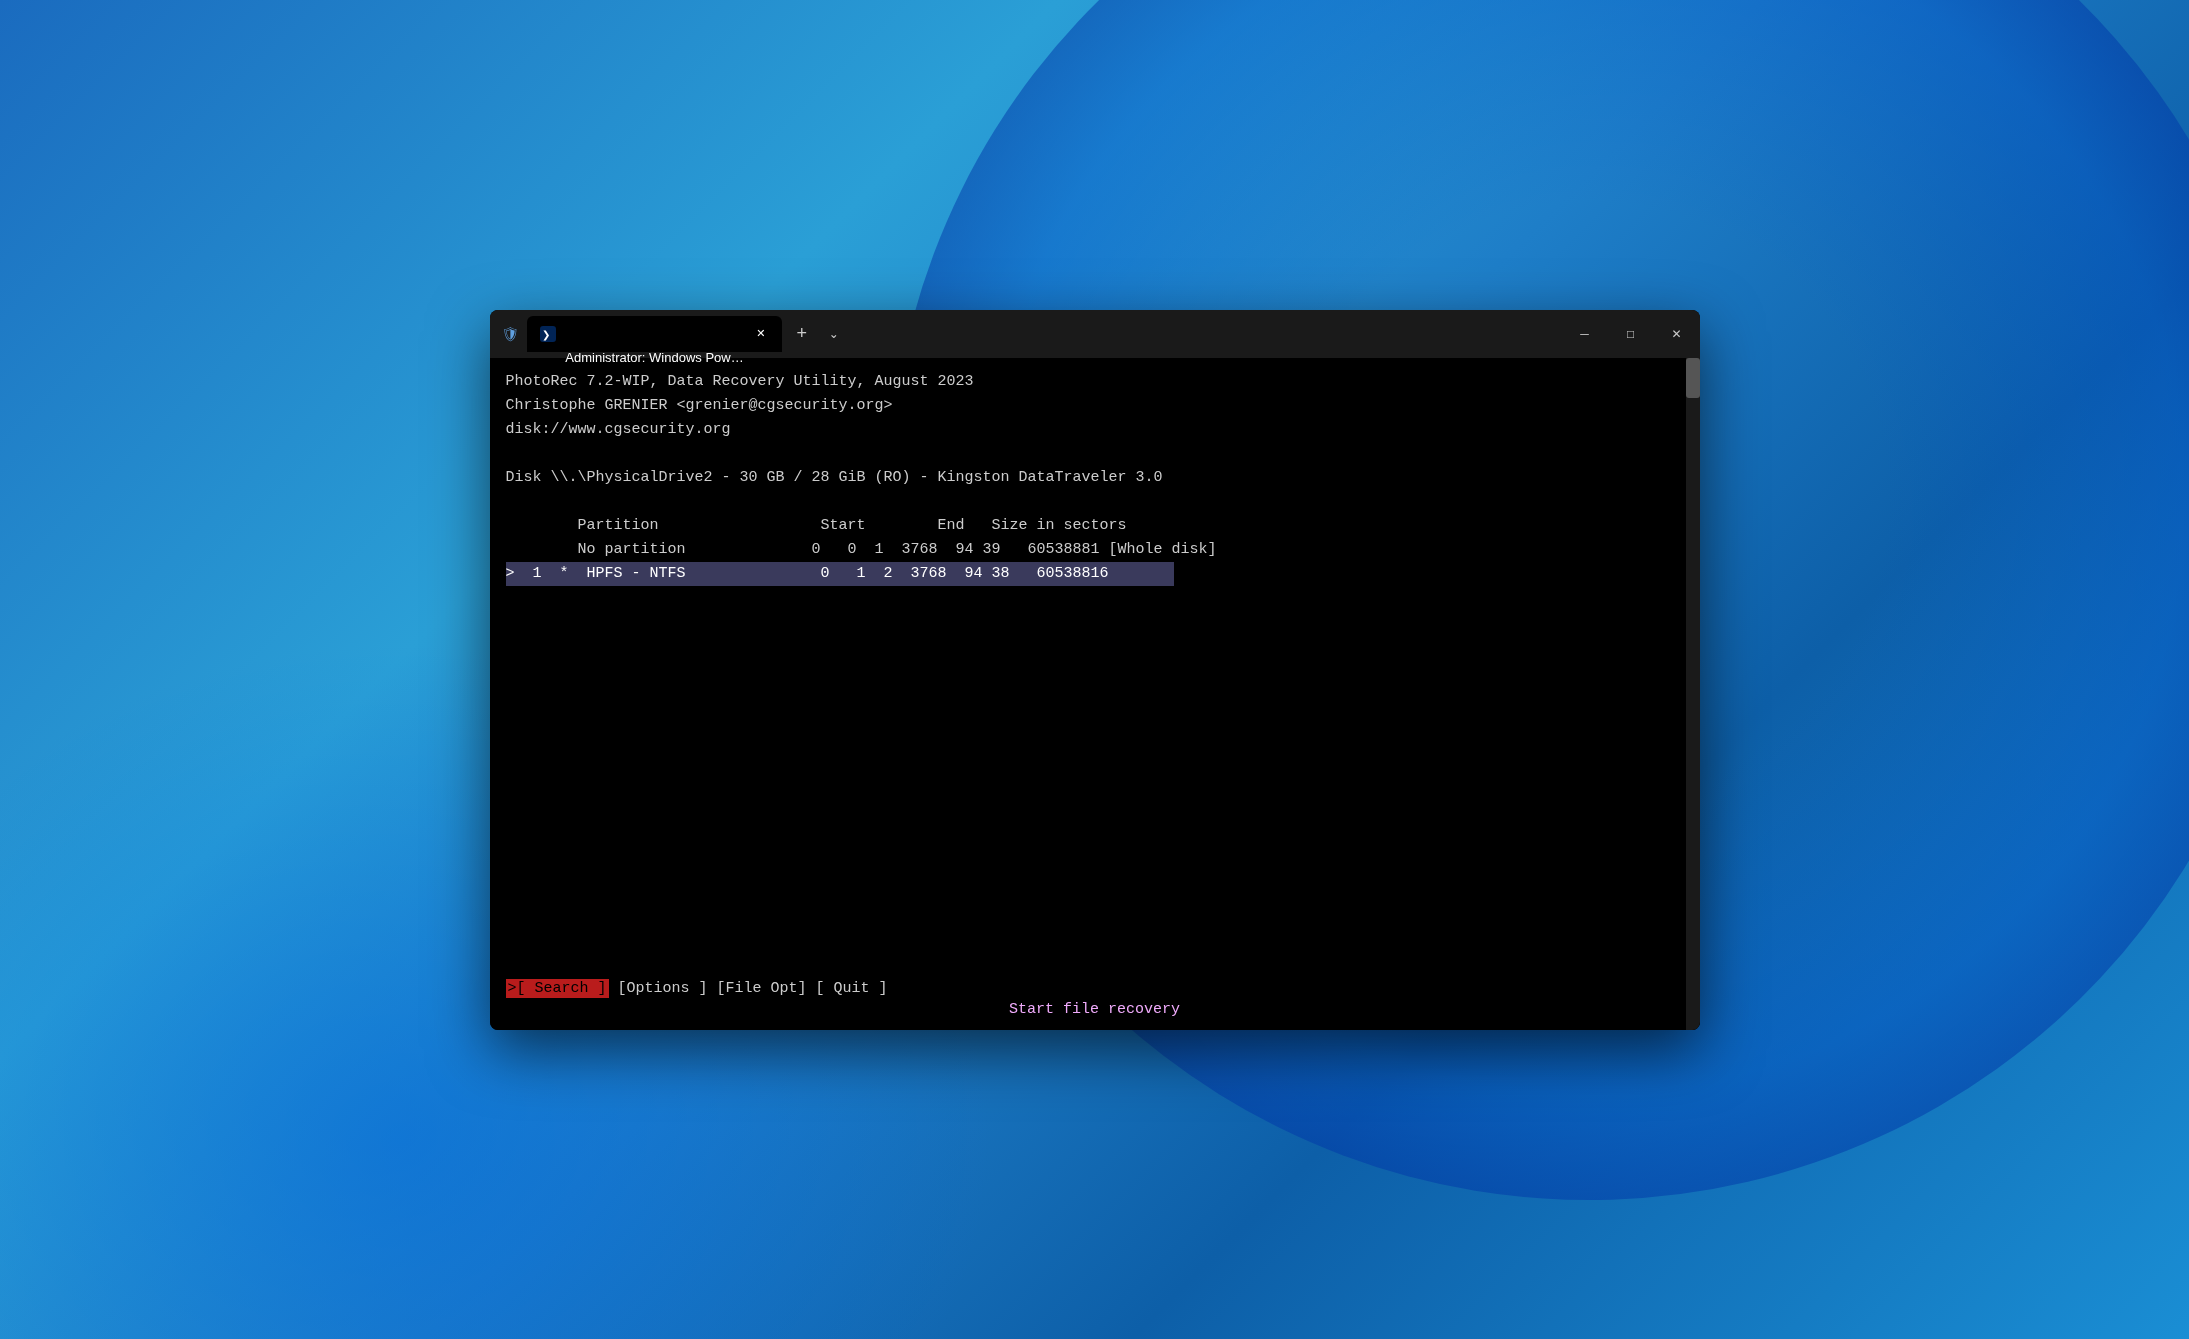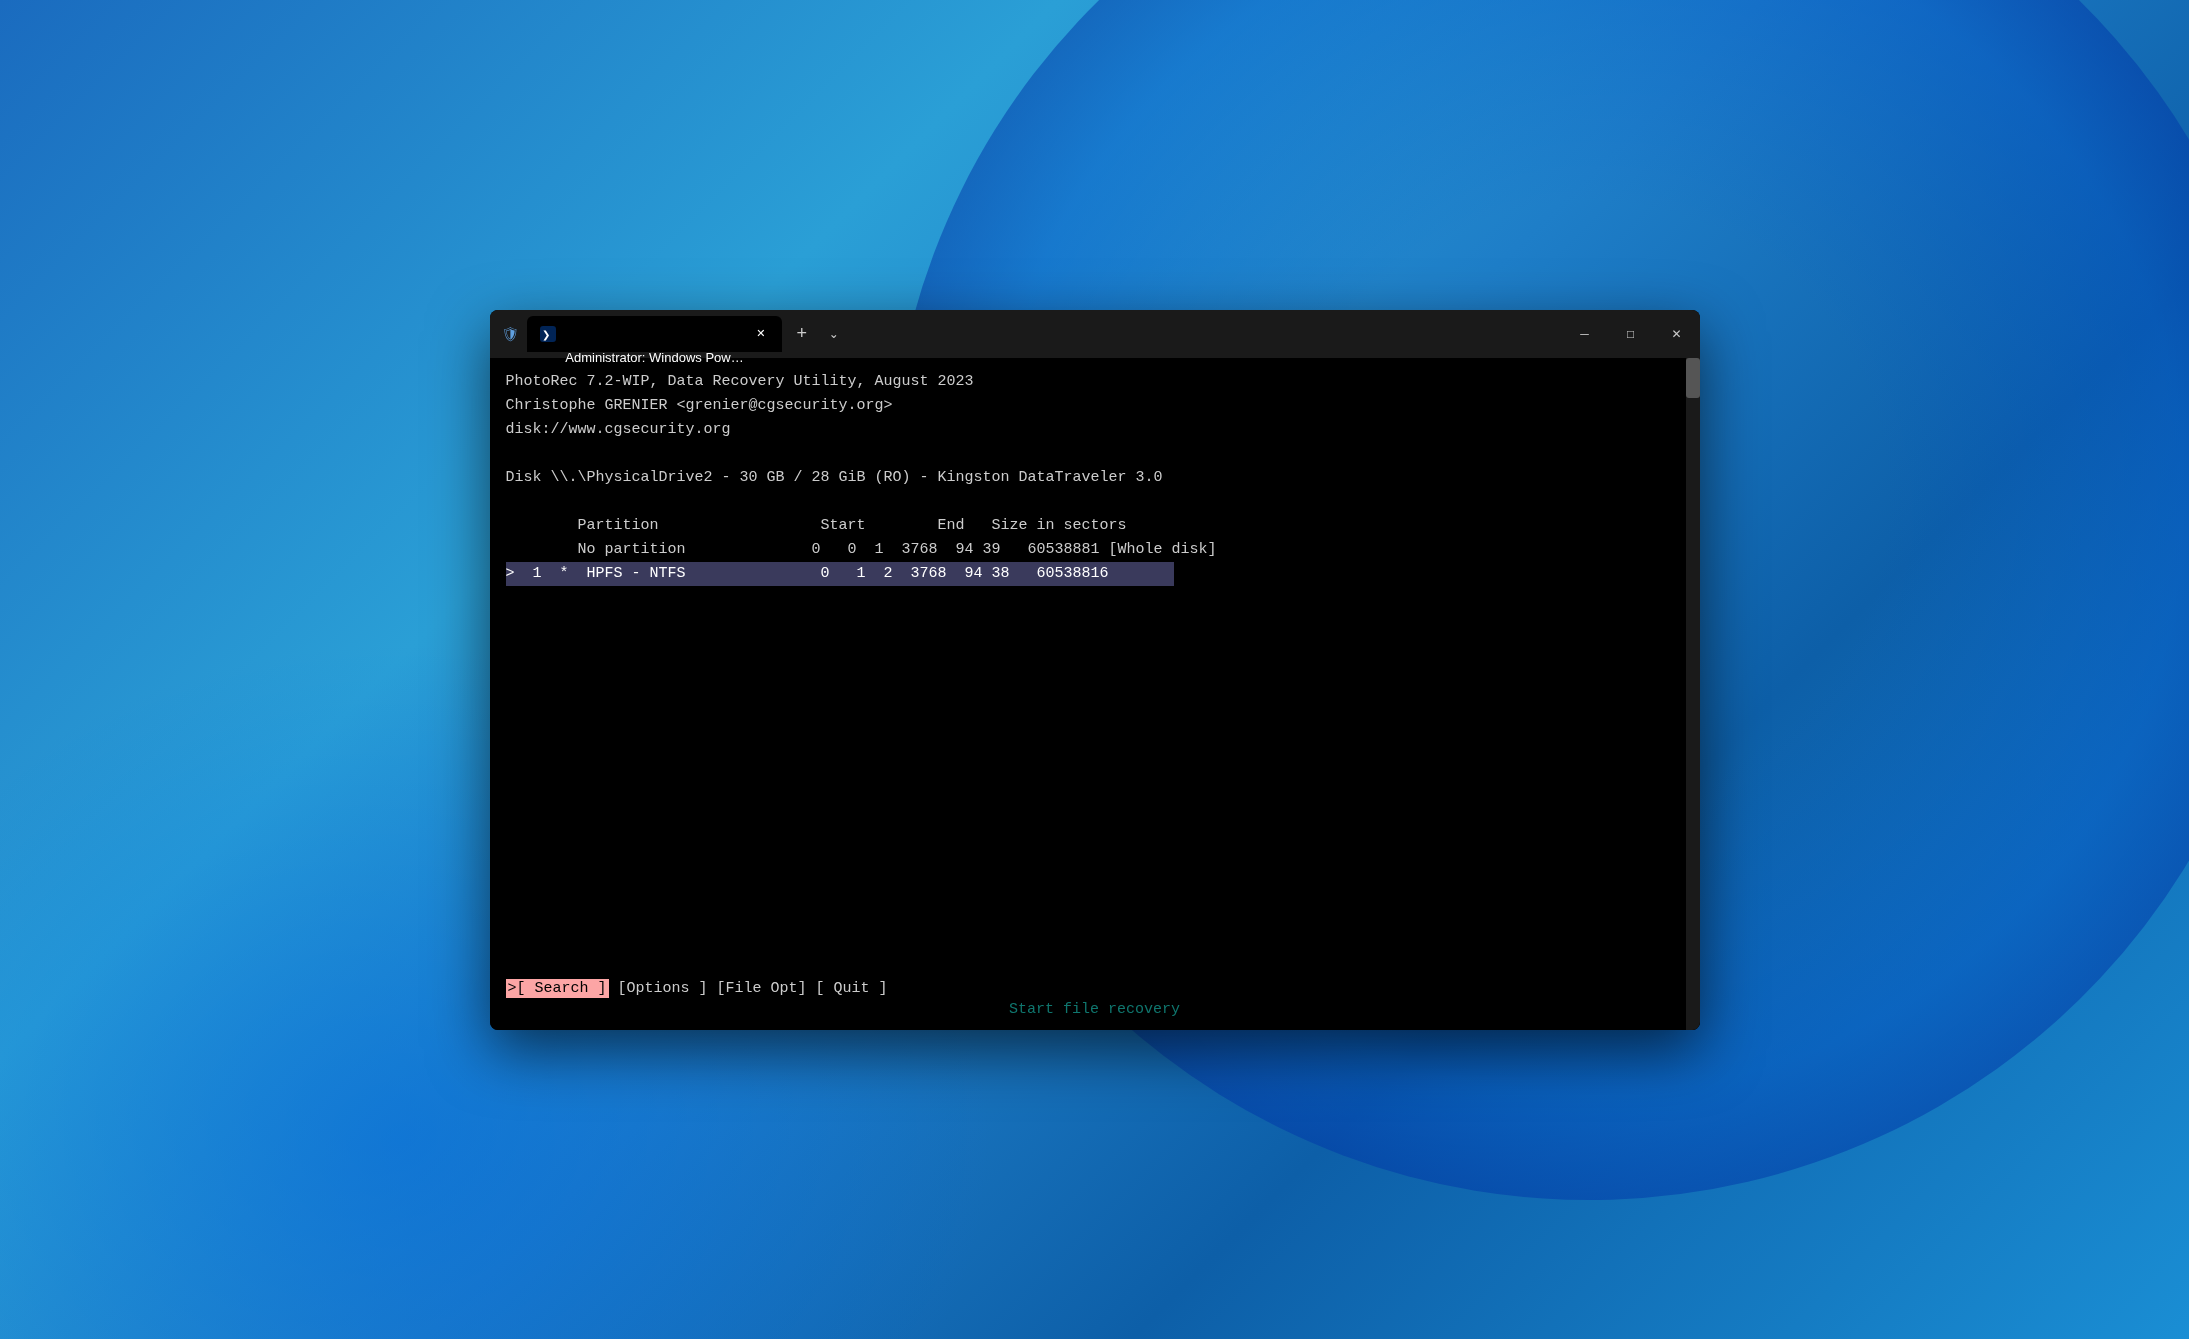--- a/index.html
+++ b/index.html
@@ -192,29 +192,29 @@
     }
 
     .menu-row {
       font-family: 'Courier New', Consolas, monospace;
       font-size: 15px;
       color: #cccccc;
       margin-bottom: 4px;
     }
 
     .menu-highlight {
-      background: #fca5a5;
+      background: #b91c1c;
       color: #000000;
       padding: 1px 2px;
     }
 
     .status-row {
       font-family: 'Courier New', Consolas, monospace;
       font-size: 15px;
-      color: #0f766e;
+      color: #f0abfc;
       text-align: center;
     }
 
     
     .scrollbar {
       position: absolute;
       right: 0;
       top: 48px;
       width: 14px;
       height: calc(100% - 48px);

